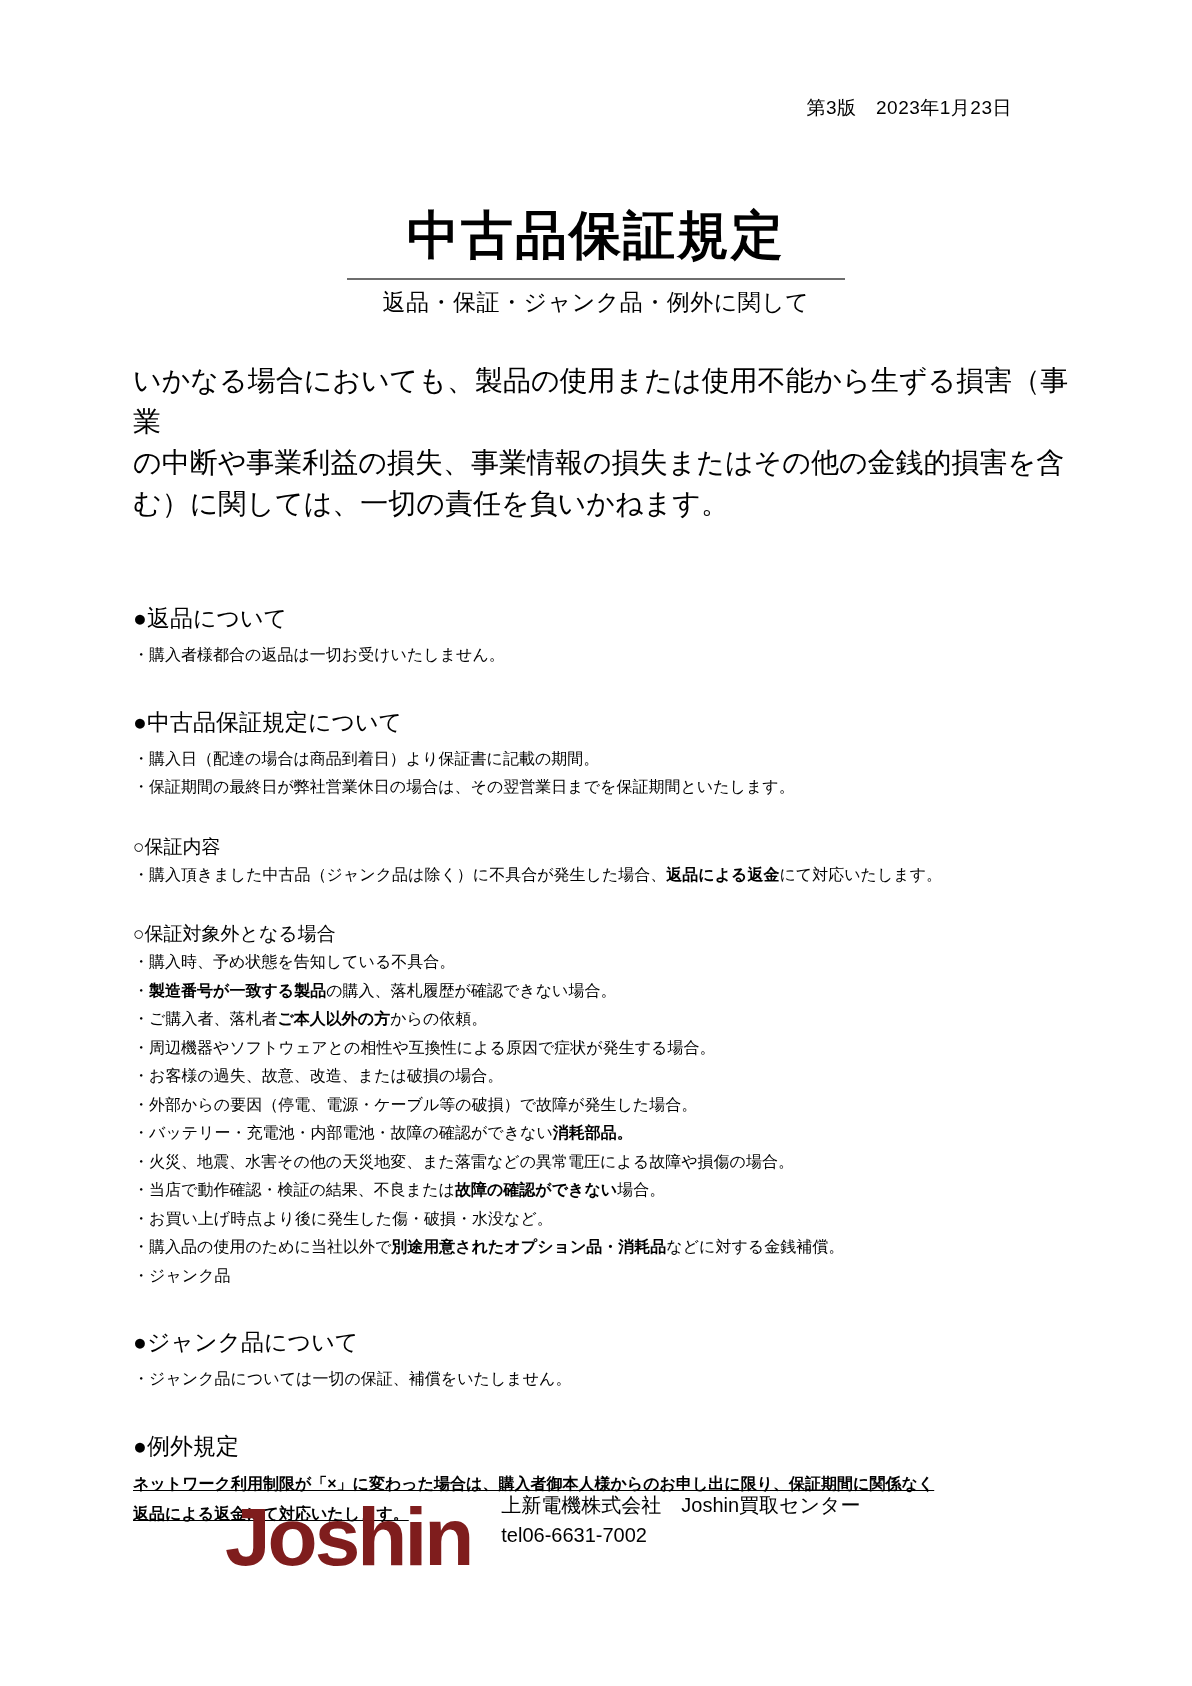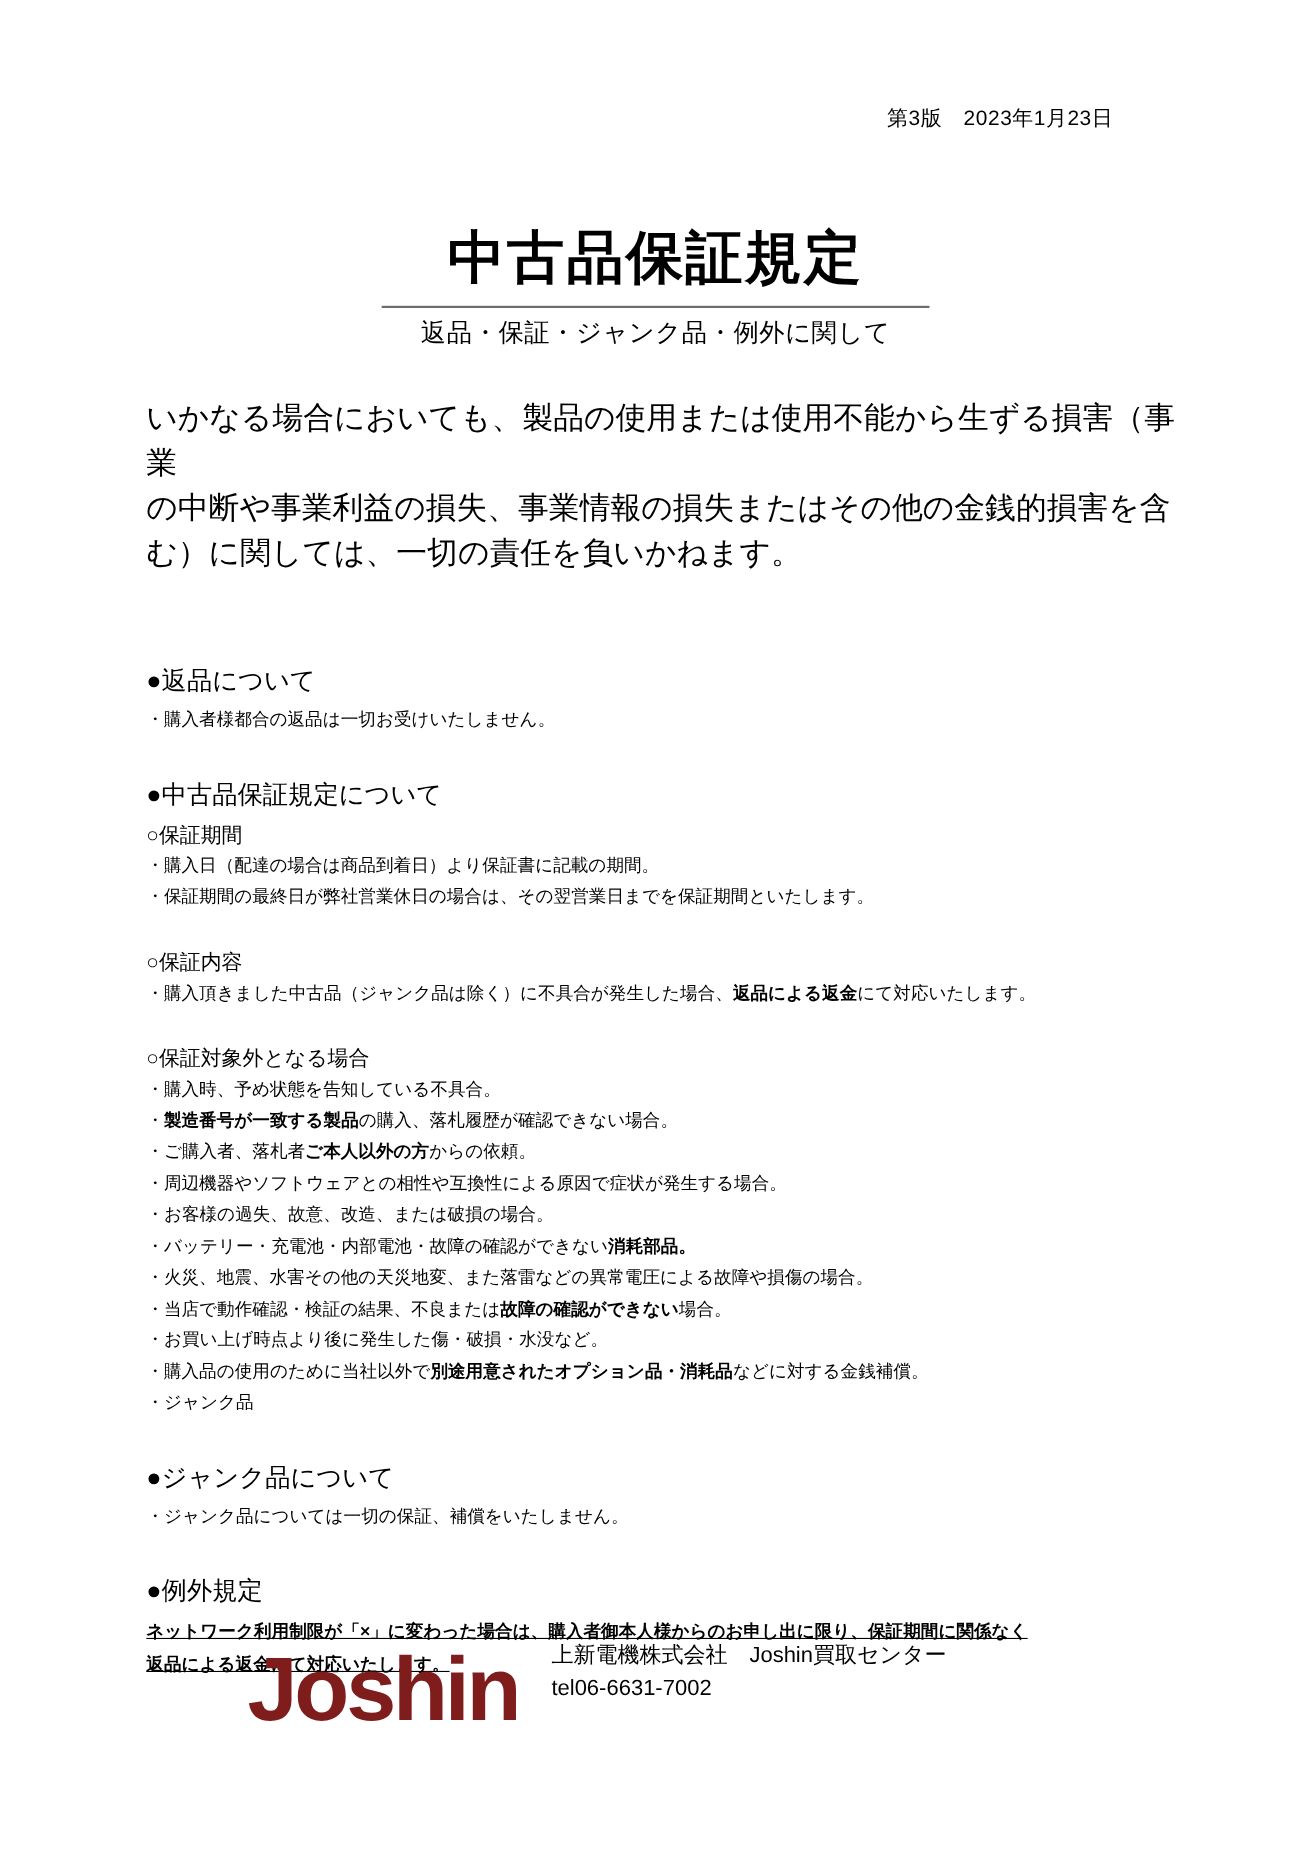--- a/index.html
+++ b/index.html
@@ -114,33 +114,33 @@
 の中断や事業利益の損失、事業情報の損失またはその他の金銭的損害を含
 む）に関しては、一切の責任を負いかねます。</div>
 
   <div class="sections">
       <div class="section">
         <h2 class="section-heading">●返品について</h2>
         <div class="item"><span>・購入者様都合の返品は一切お受けいたしません。</span></div>
       </div>
       <div class="section">
         <h2 class="section-heading">●中古品保証規定について</h2>
-        <div class="subheading">○保証期間</div>
         <div class="item"><span>・購入日（配達の場合は商品到着日）より保証書に記載の期間。</span></div>
         <div class="item"><span>・保証期間の最終日が弊社営業休日の場合は、その翌営業日までを保証期間といたします。</span></div>
         <div class="spacer"></div>
         <div class="subheading">○保証内容</div>
         <div class="item"><span>・購入頂きました中古品（ジャンク品は除く）に不具合が発生した場合、</span><span class="b">返品による返金</span><span>にて対応いたします。</span></div>
         <div class="spacer"></div>
         <div class="subheading">○保証対象外となる場合</div>
         <div class="item"><span>・購入時、予め状態を告知している不具合。</span></div>
         <div class="item"><span>・</span><span class="b">製造番号が一致する製品</span><span>の購入、落札履歴が確認できない場合。</span></div>
         <div class="item"><span>・ご購入者、落札者</span><span class="b">ご本人以外の方</span><span>からの依頼。</span></div>
         <div class="item"><span>・周辺機器やソフトウェアとの相性や互換性による原因で症状が発生する場合。</span></div>
         <div class="item"><span>・お客様の過失、故意、改造、または破損の場合。</span></div>
+        <div class="item"><span>・外部からの要因（停電、電源・ケーブル等の破損）で故障が発生した場合。</span></div>
         <div class="item"><span>・バッテリー・充電池・内部電池・故障の確認ができない</span><span class="b">消耗部品。</span></div>
         <div class="item"><span>・火災、地震、水害その他の天災地変、また落雷などの異常電圧による故障や損傷の場合。</span></div>
         <div class="item"><span>・当店で動作確認・検証の結果、不良または</span><span class="b">故障の確認ができない</span><span>場合。</span></div>
         <div class="item"><span>・お買い上げ時点より後に発生した傷・破損・水没など。</span></div>
         <div class="item"><span>・購入品の使用のために当社以外で</span><span class="b">別途用意されたオプション品・消耗品</span><span>などに対する金銭補償。</span></div>
         <div class="item"><span>・ジャンク品</span></div>
       </div>
       <div class="section">
         <h2 class="section-heading">●ジャンク品について</h2>
         <div class="item"><span>・ジャンク品については一切の保証、補償をいたしません。</span></div>

